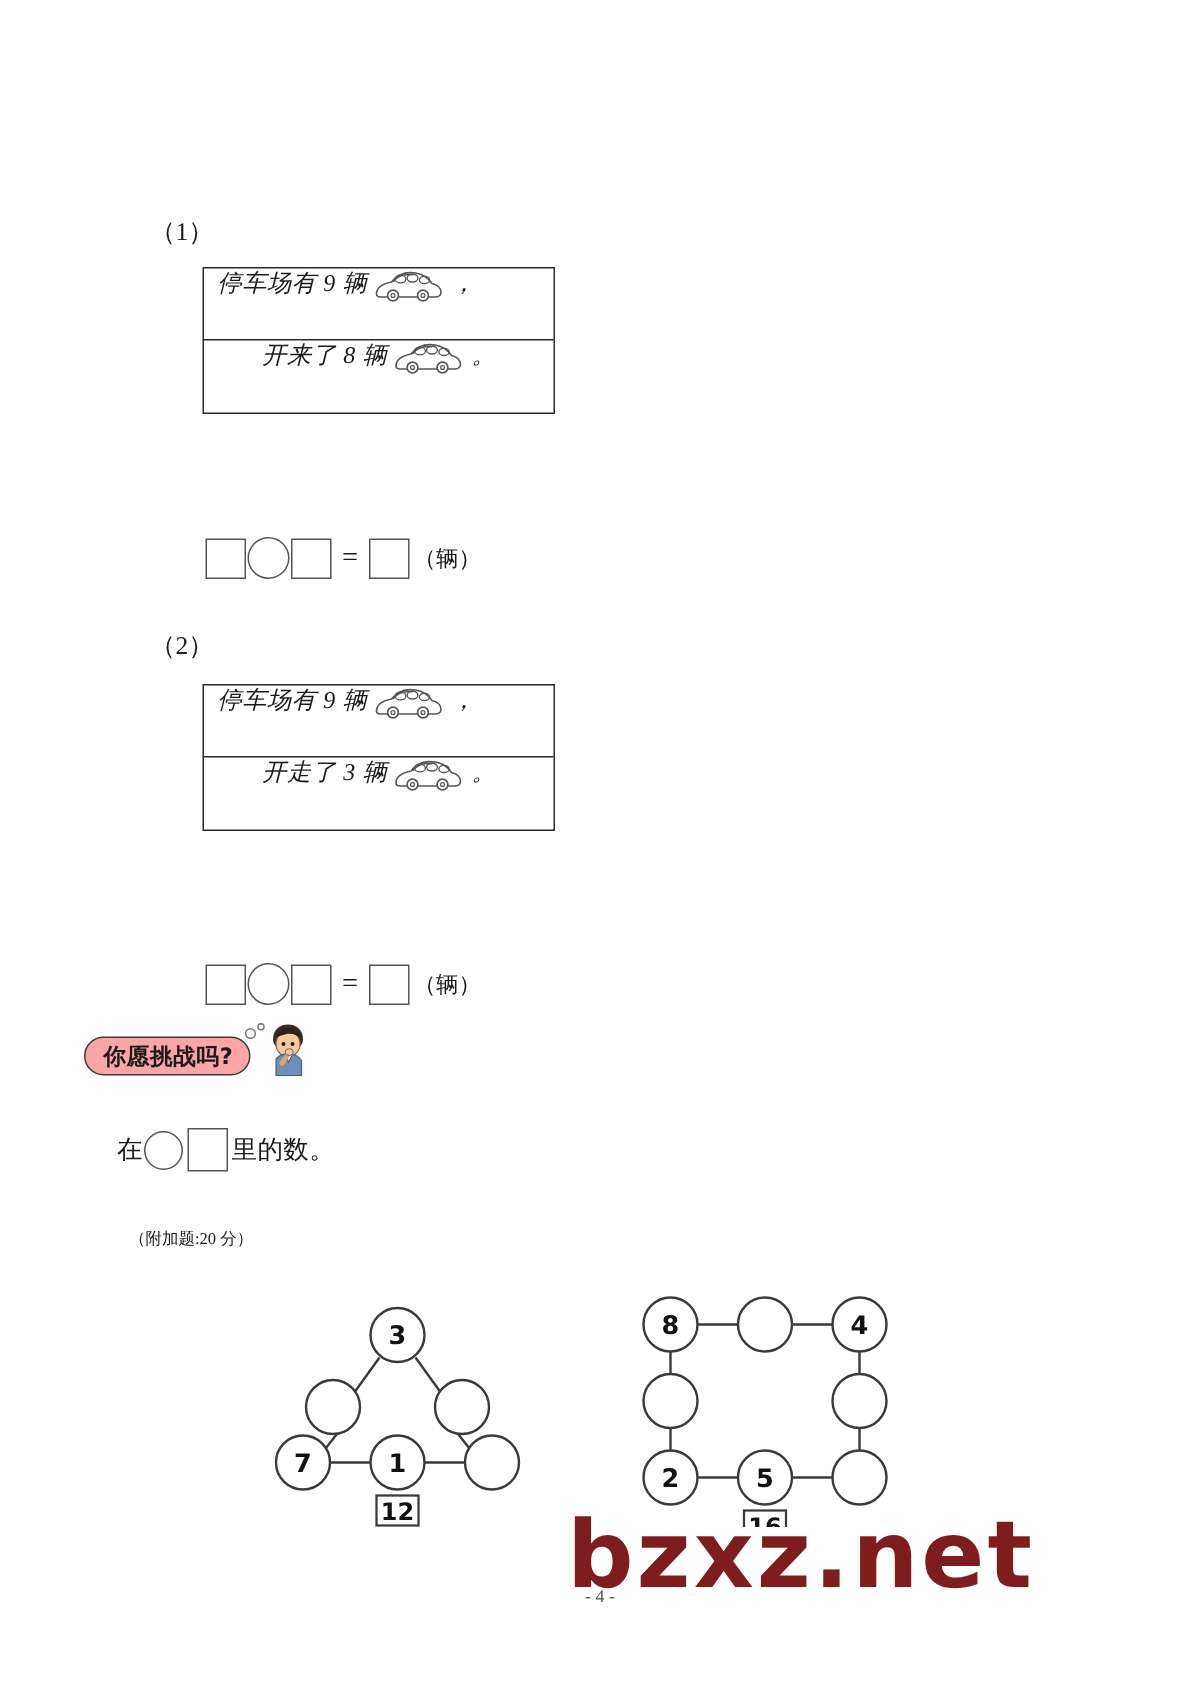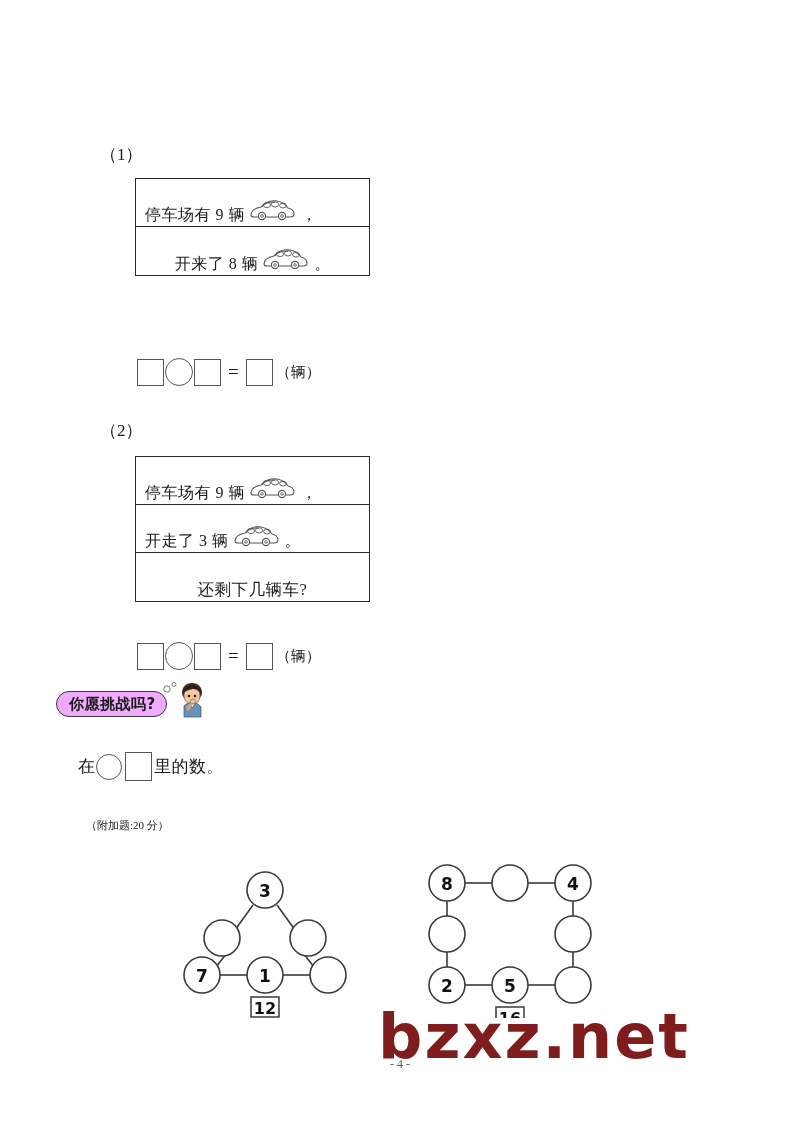--- a/index.html
+++ b/index.html
@@ -43,24 +43,25 @@
     width:235px;
     border:1.6px solid #2b2b2b;
     box-sizing:border-box;
     background:#fff;
   }
   #table1{left:135px;top:178px;}
   #table2{left:135px;top:456px;}
   .prob-row{
     height:48px;
     border-bottom:1.4px solid #2b2b2b;
-    display:flex;align-items:flex-end;
+    display:flex;align-items:flex-start;
     padding:0 9px;
     box-sizing:border-box;
     white-space:nowrap;
+    font-style:italic;
   }
   .prob-row:last-child{border-bottom:none;justify-content:center;}
   .prob-text{font-size:16px;letter-spacing:.5px;}
   .prob-text.q{font-size:16.5px;}
   .car-ico{display:inline-block;vertical-align:middle;margin:0 3px;}
   .punct{font-size:16px;margin-left:2px;}
 
   
   .ans-row{
     position:absolute;
@@ -91,21 +92,21 @@
 
   
   .challenge-banner{
     position:absolute;left:56px;top:691px;
     height:26px;
     display:flex;align-items:center;
     padding:0 10px 0 12px;
     border:1.4px solid #3a3a3a;
     border-radius:13px;
     box-sizing:border-box;
-    background:#f0abfc;
+    background:#fca5a5;
   }
   .challenge-banner .btxt{
     font-family:"DejaVu Sans","Liberation Sans",sans-serif;
     font-size:15px;font-weight:bold;letter-spacing:.5px;
     white-space:nowrap;
   }
   .boy-ico{
     position:absolute;left:160px;top:679px;
     width:48px;height:40px;
   }
@@ -251,23 +252,20 @@
           <ellipse cx="27" cy="6.4" rx="3.6" ry="2.6" fill="none" stroke="#555" stroke-width="0.9"></ellipse>
           <ellipse cx="35" cy="7.6" rx="3.4" ry="2.4" fill="none" stroke="#555" stroke-width="0.9"></ellipse>
           <circle cx="14" cy="18" r="3.6" fill="#fff" stroke="#555" stroke-width="1.1"></circle>
           <circle cx="14" cy="18" r="1.3" fill="none" stroke="#555" stroke-width="0.8"></circle>
           <circle cx="34" cy="18" r="3.6" fill="#fff" stroke="#555" stroke-width="1.1"></circle>
           <circle cx="34" cy="18" r="1.3" fill="none" stroke="#555" stroke-width="0.8"></circle>
         </svg>
       </span>
       <span class="punct">。</span>
     </div>
-    <div class="prob-row">
-      <span class="prob-text q">还剩下几辆车?</span>
-    </div>
   </div>
 
   <div class="ans-row" id="ans2">
     <span class="blank-sq"></span>
     <span class="blank-ci"></span>
     <span class="blank-sq"></span>
     <span class="eq-sign">=</span>
     <span class="blank-sq"></span>
     <span class="unit-label">（辆）</span>
   </div>

